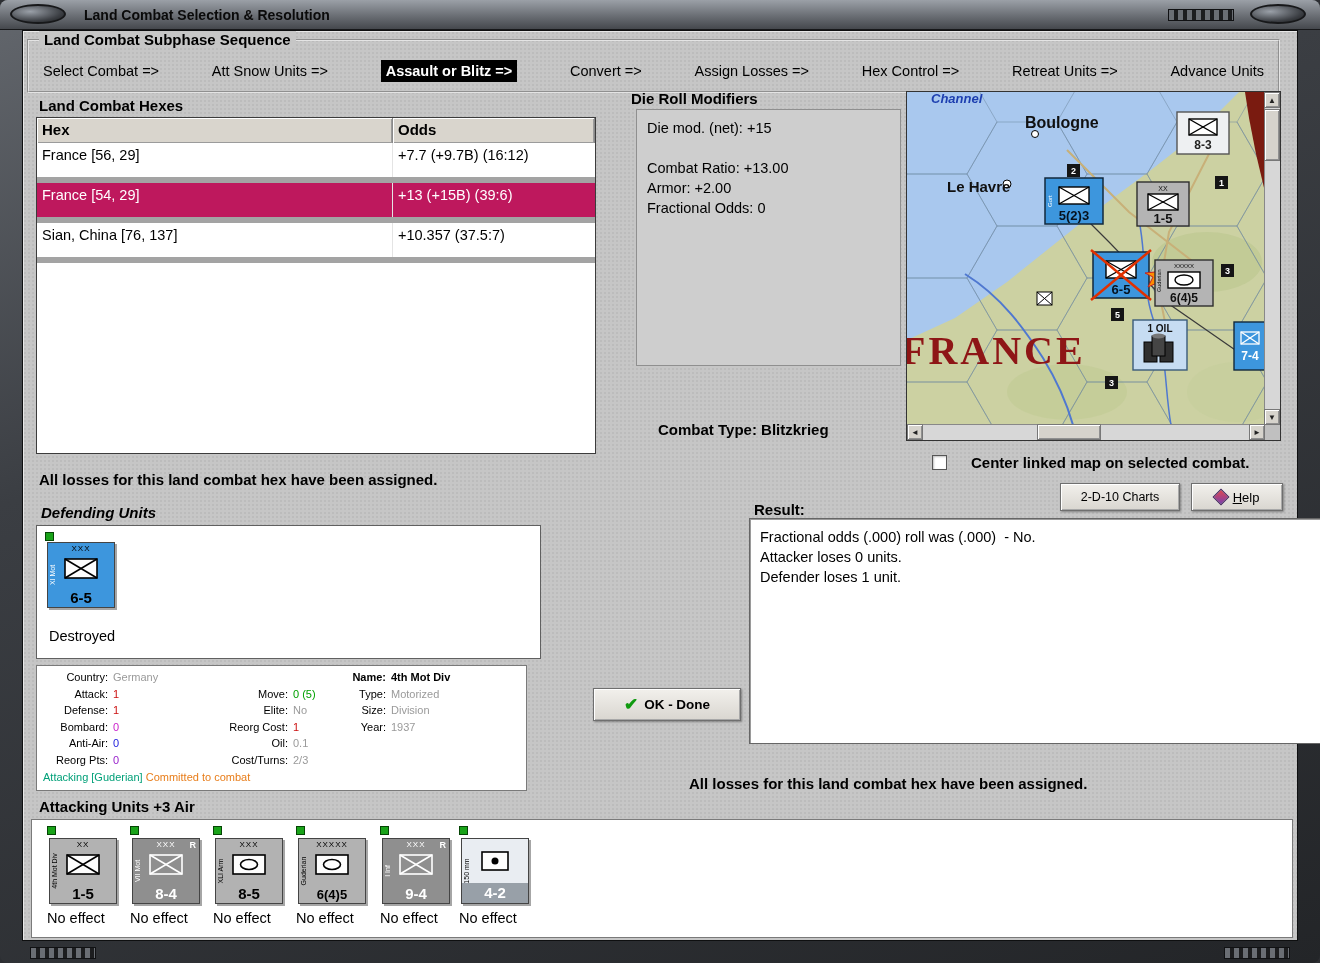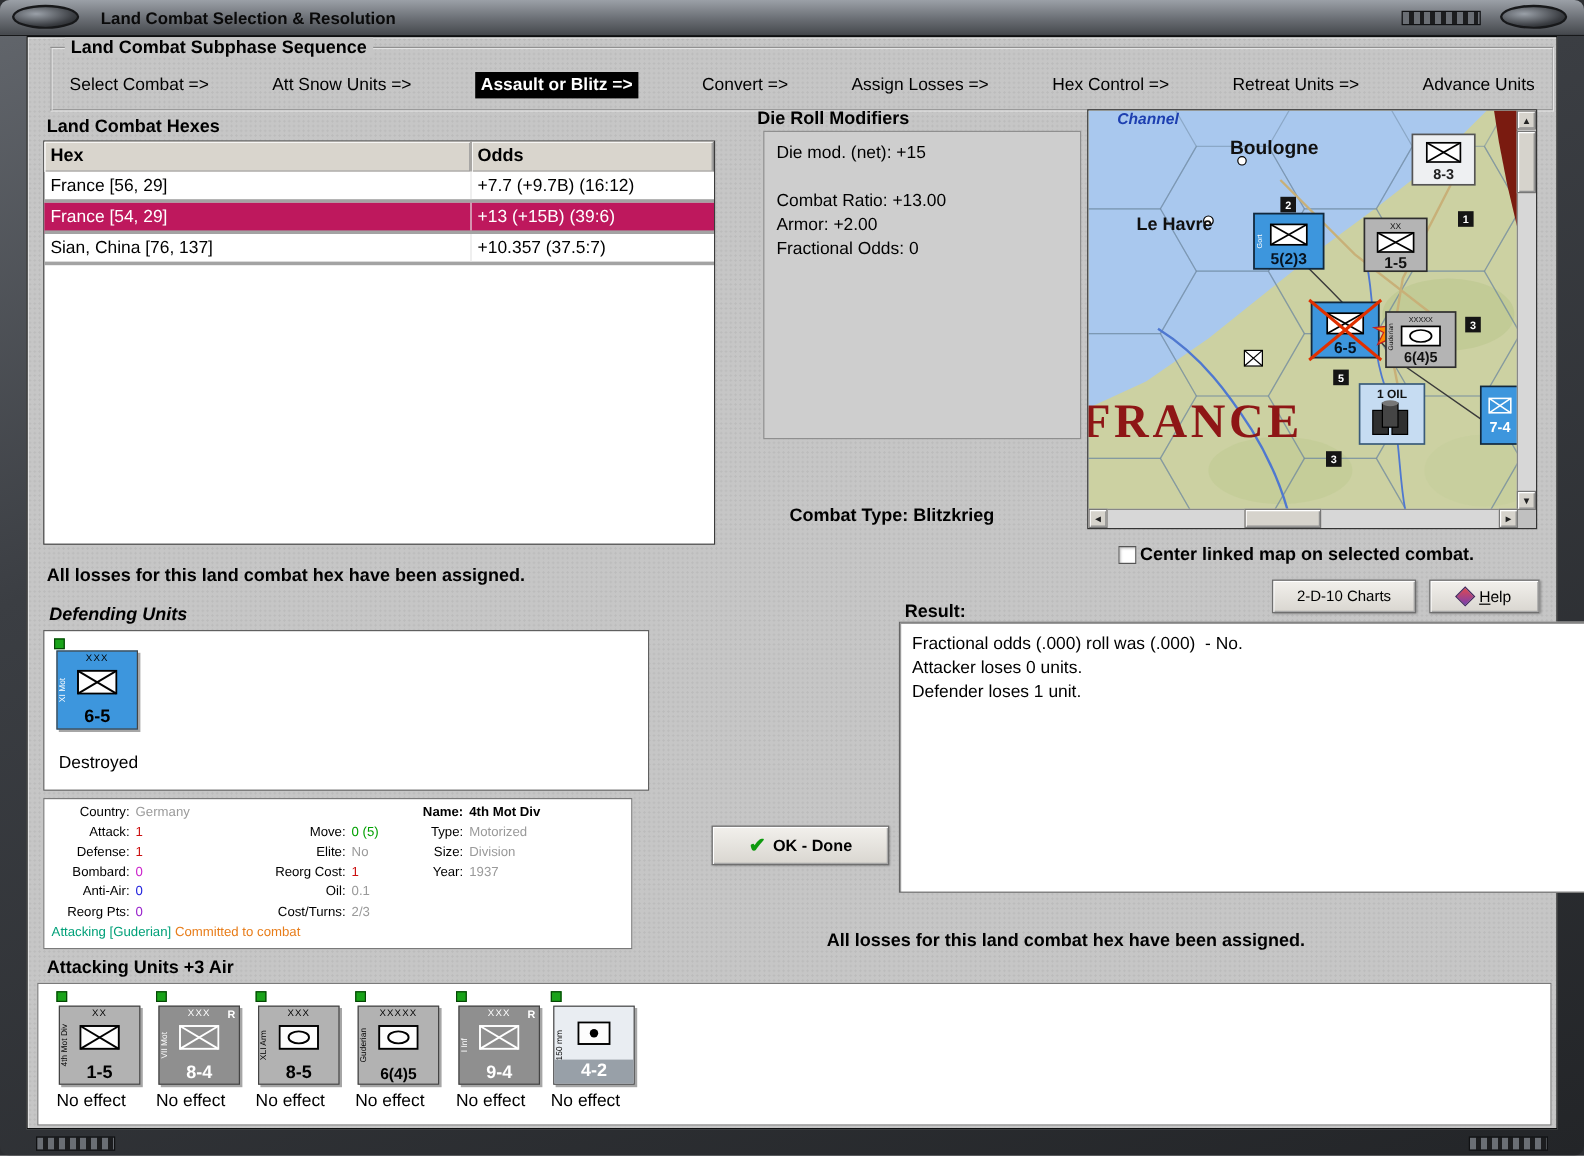--- a/index.html
+++ b/index.html
@@ -12,48 +12,48 @@
   .orn-left{position:absolute;left:10px;top:4px;width:56px;height:20px;}
   .orn-right{position:absolute;right:14px;top:4px;width:56px;height:20px;}
   .title-text{margin-left:84px;font-size:14px;font-weight:bold;color:#0a0a0a;}
   .vent{position:absolute;height:12px;width:66px;border:1px solid #101113;background:repeating-linear-gradient(90deg,#6a6e74 0 5px,#1c1d1f 5px 9px);}
   .vent.bl{left:30px;bottom:4px;}.vent.br{right:30px;bottom:4px;}.vent.tr{right:86px;top:9px;}
   .content{position:absolute;left:22px;top:30px;width:1276px;height:911px;background:#c6c6c6;
     background-image:radial-gradient(rgba(0,0,0,.05) 1px,transparent 1px);background-size:4px 4px;
     border:1px solid #0e0f10;box-shadow:inset 1px 1px 0 #e8e8e8;}
   .bold-label{font-weight:bold;font-size:15px;color:#000;position:absolute;white-space:nowrap;}
   
-  .groupbox{position:absolute;left:19px;top:8px;width:1253px;height:54px;border:2px groove #e4e4e4;}
+  .groupbox{position:absolute;left:4px;top:8px;width:1253px;height:54px;border:2px groove #e4e4e4;}
   .gb-title{position:absolute;left:10px;top:-10px;background:#c6c6c6;padding:0 5px;font-weight:bold;font-size:15px;}
   .seq-row{position:absolute;left:4px;right:4px;top:16px;height:28px;display:flex;align-items:center;justify-content:space-between;padding:0 10px;}
   .seq-step{font-size:14.5px;color:#000;white-space:nowrap;}
   .seq-step.active{background:#000;color:#fff;font-weight:bold;padding:3px 5px;}
   
   .hex-table{position:absolute;left:13px;top:86px;width:560px;height:337px;background:#fff;border:1px solid #3c3c3c;}
   .ht-head{display:flex;height:25px;font-weight:bold;font-size:15px;background:#d9d5cd;}
   .ht-head>div{padding:3px 5px;border-right:1px solid #8a8a8a;box-shadow:inset 1px 1px 0 #fff,inset -1px -1px 0 #9b9b9b;}
   .ht-c1{width:356px;}.ht-c2{flex:1;}
-  .ht-row{display:flex;height:26px;font-size:14.5px;border-bottom:3px solid #a3a3a3;color:#000;cursor:pointer;}
+  .ht-row{display:flex;height:40px;font-size:14.5px;border-bottom:6px solid #a3a3a3;color:#000;cursor:pointer;}
   .ht-row>div{padding:4px 5px;white-space:nowrap;}
   .ht-row .ht-c1{border-right:1px solid #e4e4e4;}
   .ht-row.selected{background:#be185d;color:#fff;}
   
   .mods-panel{position:absolute;left:613px;top:78px;width:265px;height:257px;background:#cecece;border:1px solid #8f8f8f;padding:8px 10px;font-size:14.5px;color:#000;}
   .mods-panel .line{line-height:20px;}
   .mods-panel .gap{height:20px;}
   
   .map-panel{position:absolute;left:883px;top:60px;width:375px;height:350px;background:#c0c0c0;border:1px solid #333;}
   .map-view{position:absolute;left:0;top:0;width:358px;height:333px;overflow:hidden;}
   .scroll-v{position:absolute;right:0;top:0;width:16px;height:333px;background:#d7d7d7;border-left:1px solid #888;}
   .scroll-h{position:absolute;left:0;bottom:0;width:358px;height:16px;background:#d7d7d7;border-top:1px solid #888;}
   .sb-btn{position:absolute;width:16px;height:16px;background:#d6d3cc;border:1px solid #777;
     box-shadow:inset 1px 1px 0 #fff,inset -1px -1px 0 #909090;font-size:8px;display:flex;align-items:center;justify-content:center;color:#222;cursor:pointer;}
   .sb-thumb{position:absolute;background:#d6d3cc;border:1px solid #777;box-shadow:inset 1px 1px 0 #fff,inset -1px -1px 0 #909090;cursor:grab;}
   
-  .chk-row{position:absolute;left:909px;top:423px;display:flex;align-items:center;gap:3px;}
+  .chk-row{position:absolute;left:909px;top:423px;display:flex;align-items:center;gap:24px;}
   .chk-box{width:15px;height:15px;background:#fff;border:1px solid #555;box-shadow:inset 1px 1px 2px rgba(0,0,0,.25);cursor:pointer;}
   .chk-label{font-size:15px;font-weight:bold;color:#000;}
   
   .btn{position:absolute;display:flex;align-items:center;justify-content:center;gap:6px;
     background:linear-gradient(180deg,#f2f0ec,#d9d6d0);border:1px solid #6f6f6f;border-radius:0;
     box-shadow:inset 1px 1px 0 #fff,inset -1px -1px 0 #a8a8a8,1px 1px 2px rgba(0,0,0,.35);font-size:13px;color:#000;cursor:pointer;}
   .btn-charts{left:1037px;top:452px;width:120px;height:28px;font-size:12.5px;}
   .btn-help{left:1168px;top:452px;width:92px;height:28px;}
   .help-text::first-letter{text-decoration:underline;}
   .help-icon{width:12px;height:12px;transform:rotate(45deg);background:linear-gradient(135deg,#e0484f,#7a3fb0);border:1px solid #40235c;}

